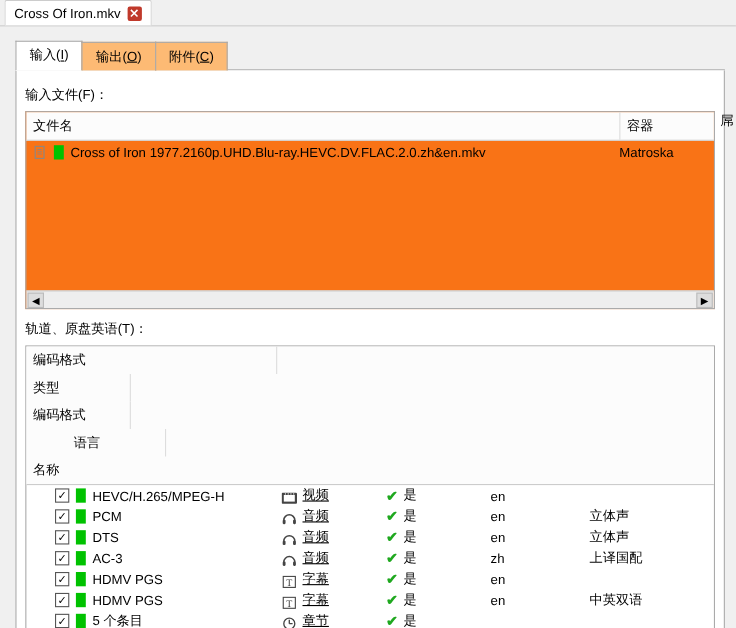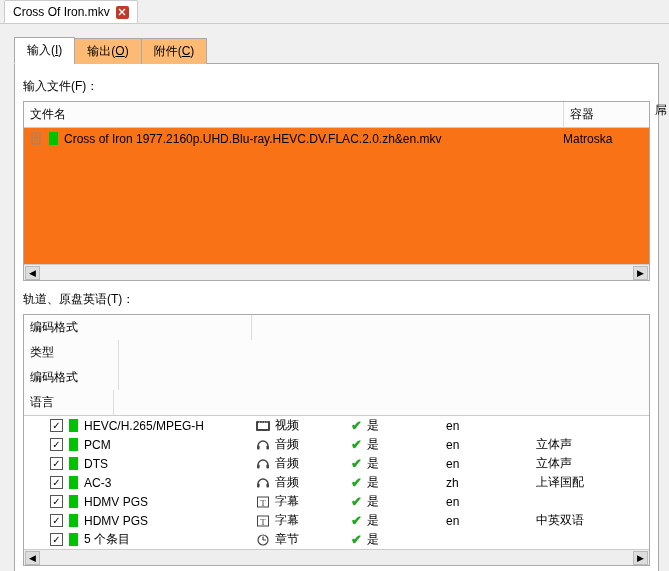--- a/index.html
+++ b/index.html
@@ -42,26 +42,26 @@
   .scroll-h { height: 16px; background: #eee; border-top: 1px solid #ccc; display: flex; align-items: center; justify-content: space-between; padding: 0 1px;}
   .scroll-btn { width: 15px; height: 14px; background: #ddd; border: 1px solid #bbb; font-size: 9px; display:flex;align-items:center;justify-content:center; cursor: pointer;}
 
   
   .tracklist-box { border: 1px solid #aaa; background: #fff; display: flex; flex-direction: column; flex: 1; min-height: 190px; }
   .tl-header { display: flex; border-bottom: 1px solid #ccc; background: #fcfcfc; font-size: 12px; flex-direction: column; }
   .th { padding: 4px 6px; border-right: 1px solid #ddd; }
   .col-codec { width: 228px; }
   .col-type  { width: 95px; }
   .col-copy  { width: 95px; }
-  .col-lang  { width: 90px; }
+  .col-lang  { width: 90px; margin-left: 37px; }
   .col-name  { flex: 1; border-right: none; }
   .tl-body { flex: 1; }
   .tl-row { display: flex; align-items: center; font-size: 12px; height: 19px; }
   .cell-codec { width: 228px; display: flex; align-items: center; gap: 6px; padding-left: 26px; }
-  .cell-type  { width: 95px; display: flex; align-items: center; gap: 5px; padding-left: 4px;}
+  .cell-type  { width: 95px; display: flex; align-items: flex-end; gap: 5px; padding-left: 4px; text-decoration: underline;}
   .cell-copy  { width: 95px; display: flex; align-items: center; gap: 5px; padding-left: 4px;}
   .cell-lang  { width: 90px; padding-left: 4px;}
   .cell-name  { flex: 1; padding-left: 4px;}
   .checkbox { width: 13px; height: 13px; border: 1px solid #555; background: #fff; display: inline-flex; align-items: center; justify-content: center; font-size: 10px; color: #000; }
   .type-ico { width: 14px; text-align:center; color:#444; }
   .check-green { color: #1fa81f; font-weight: bold; font-size: 13px; }
 
   .right-edge-label { position: absolute; right: 2px; top: 78px; font-size: 12px; }
 
   svg { display: block; }
@@ -125,20 +125,21 @@
       </div>
 
       <span class="section-label" style="margin-top:6px">轨道、原盘英语(T)：</span>
 
       <div class="tracklist-box">
         <div class="tl-header">
           <div class="th col-codec">编码格式</div>
           <div class="th col-type">类型</div>
           <div class="th col-copy">编码格式</div>
           <div class="th col-lang">语言</div>
+          <div class="th col-name">名称</div>
         </div>
         <div class="tl-body" id="track-body">
             <div class="tl-row">
               <div class="cell-codec">
                 <span class="checkbox">✓</span>
                 <span class="green-chip"></span>
                 <span>HEVC/H.265/MPEG-H</span>
               </div>
               <div class="cell-type">
                 <span class="type-ico">

